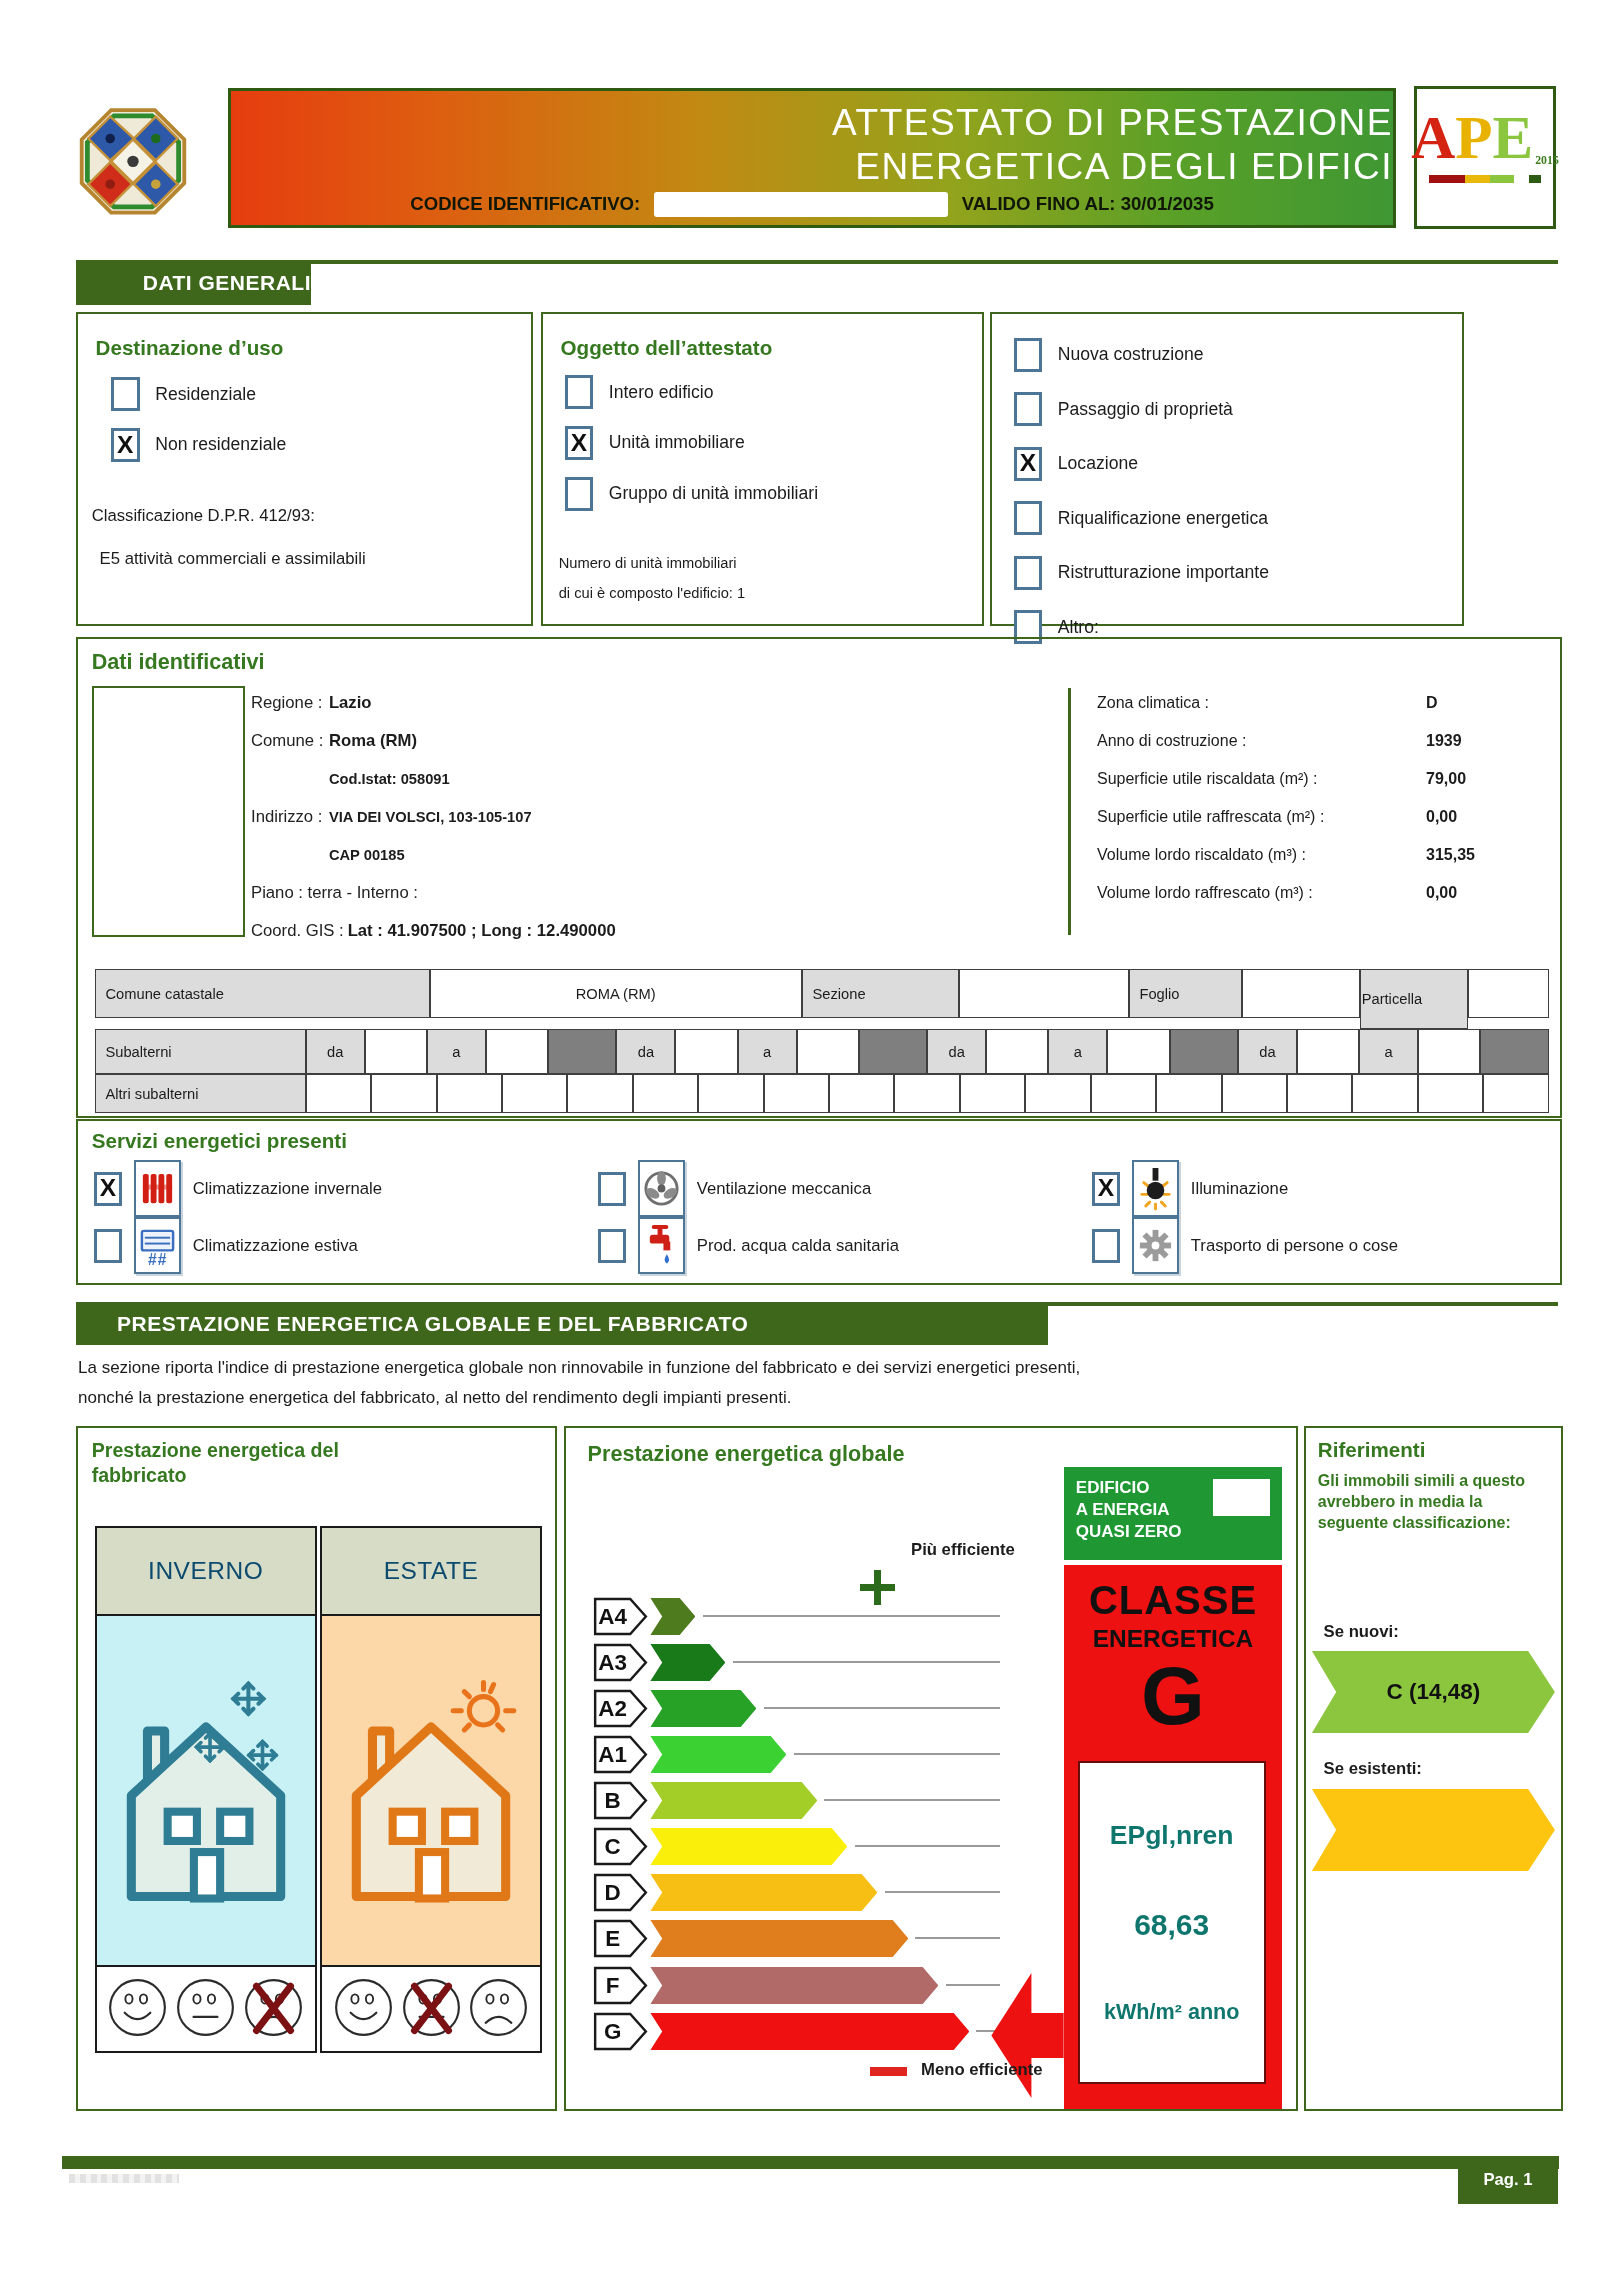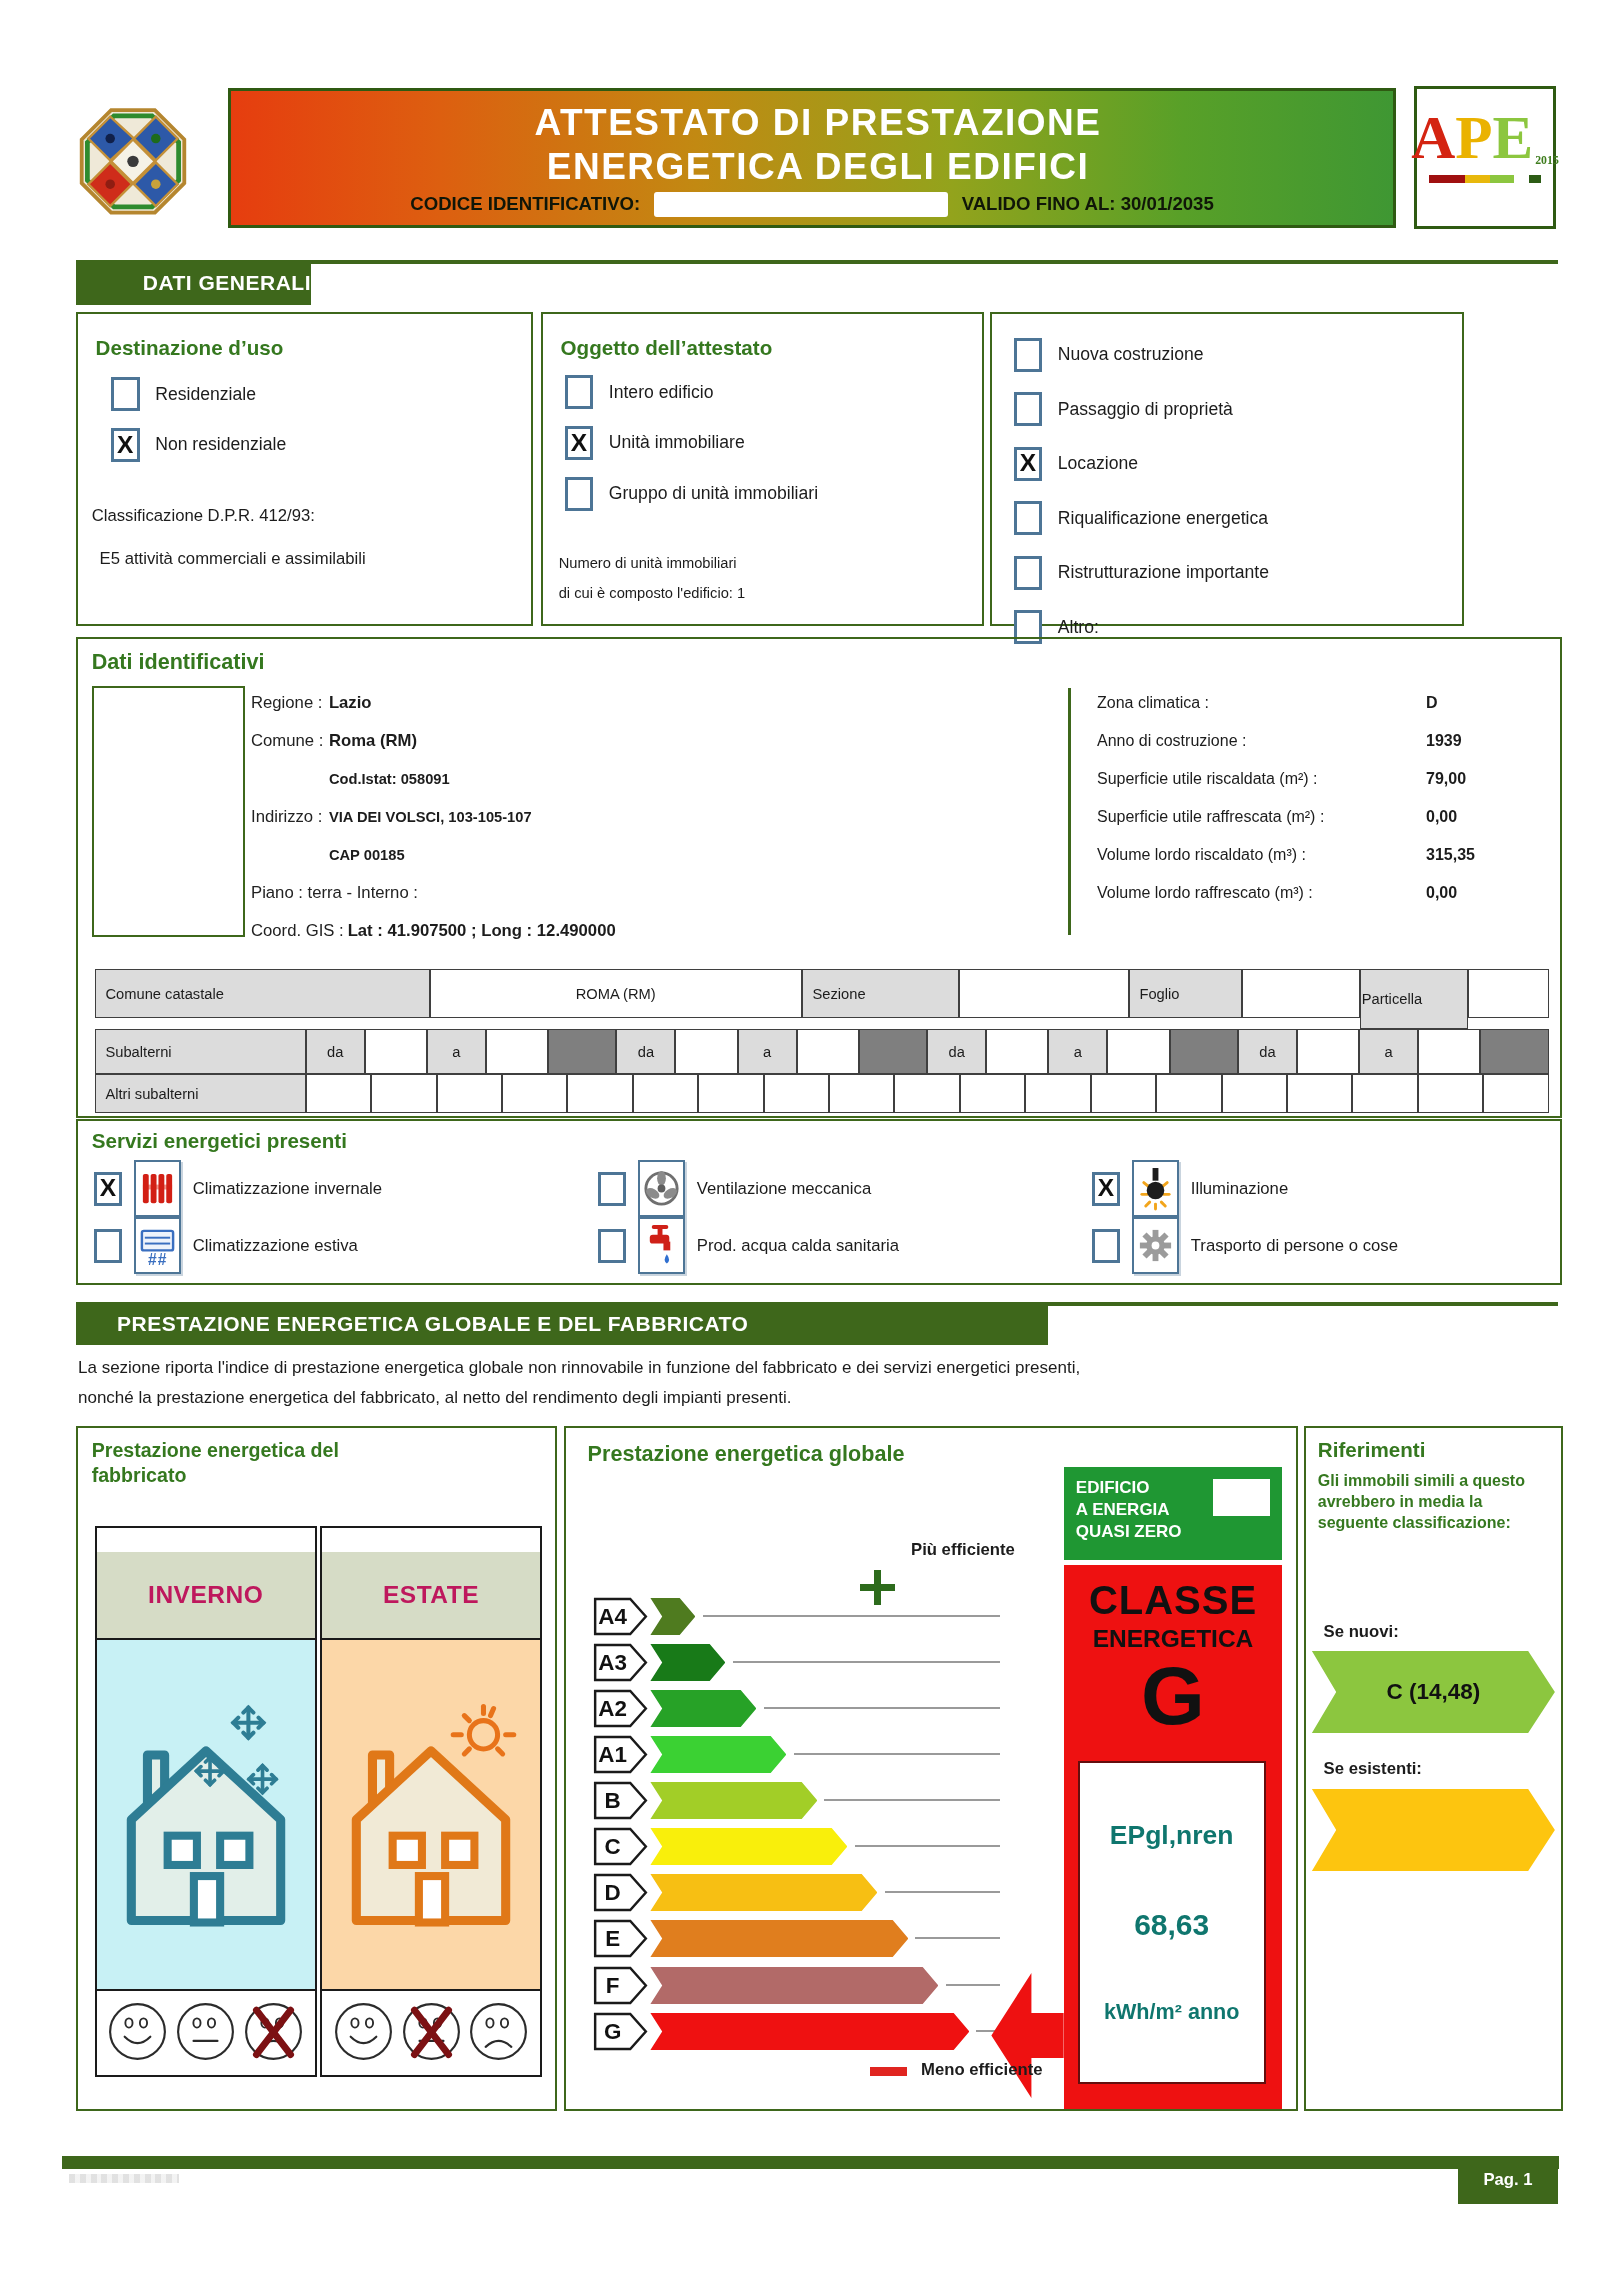--- a/index.html
+++ b/index.html
@@ -26,21 +26,21 @@
   .idr-row .val{font-weight:bold;}
   .cat-row{display:flex;}
   .cat-cell{border:1.5px solid #3f3f3f;box-sizing:border-box;display:flex;align-items:center;
             font-size:14.7px;background:#fff;}
   .cat-gray{background:#dcdcdc;}
   .cat-dark{background:#7f7f7f;}
   .panel-title{color:#35781f;font-weight:bold;font-size:19.6px;line-height:1.3;}
   .season-col{position:absolute;width:218px;border:2.5px solid #1a1a1a;background:#fff;}
   .season-head{height:86px;border-bottom:2.5px solid #1a1a1a;background:#d6dcc6;
                display:flex;align-items:center;justify-content:center;
-               font-size:24.5px;font-weight:bold;color:#be185d;letter-spacing:0.5px;margin-top:24px;}
+               font-size:24.5px;font-weight:normal;color:#0c4a6e;letter-spacing:0.5px;}
   .season-img{height:349px;}
   .season-faces{height:84px;border-top:2.5px solid #1a1a1a;background:#fff;
                 display:flex;align-items:center;justify-content:center;gap:2.9px;}
   .ladder-row{position:absolute;left:0;height:41px;}
   .class-arrow{position:absolute;top:1px;height:37px;
      clip-path:polygon(0% 0%,calc(100% - 15.7px) 0%,100% 50%,calc(100% - 15.7px) 100%,0% 100%,11.8px 50%);}
   .gray-line{position:absolute;height:2.5px;background:#9a9a9a;}
   .nzeb{background:#1f9733;color:#fff;font-weight:bold;font-size:17px;line-height:1.3;}
   .redbox{background:#ee1111;}
   .ep-box{background:#fff;border:2.9px solid #640e0e;display:flex;flex-direction:column;
@@ -48,21 +48,21 @@
   .rif-arrow{position:absolute;left:5.9px;width:243px;height:82px;display:flex;align-items:center;
      justify-content:center;font-size:22.5px;font-weight:bold;color:#111;
      clip-path:polygon(0% 0%,89% 0%,100% 50%,89% 100%,0% 100%,10% 50%);}
   .plus-icon{position:relative;width:35px;height:35px;}
   .plus-icon:before,.plus-icon:after{content:"";position:absolute;background:#2d6b1c;}
   .plus-icon:before{left:13.7px;top:0;width:7.8px;height:35px;}
   .plus-icon:after{left:0;top:13.7px;width:35px;height:7.8px;}
   .minus-icon{width:37px;height:8.8px;background:#e02520;}
   .banner-grad{background:linear-gradient(90deg,#e63d0f 0%,#dd5f10 18%,#c28912 40%,#93a31c 62%,#58a028 82%,#3f9733 100%);
                border:3.9px solid #2f5a12;}
-  .hdr-title{color:#fff;font-weight:bold;font-size:37px;letter-spacing:1.5px;text-align:center;line-height:1.2;margin-left:12px;}
+  .hdr-title{color:#fff;font-weight:normal;font-size:37px;letter-spacing:1.5px;text-align:right;line-height:1.2;margin-left:12px;}
   .hdr-code-row{position:absolute;left:0;right:0;bottom:7.8px;display:flex;align-items:center;
                 justify-content:center;gap:13.7px;font-size:18.6px;font-weight:bold;color:#101608;}
   .redact{width:294px;height:25.5px;background:#fff;border-radius:2.9px;}
   .ape-box{background:#fff;border:3.9px solid #2f5a12;}
   .ape-letters{display:flex;align-items:flex-end;justify-content:center;margin-top:21.6px;
                font-family:"Liberation Serif",serif;font-weight:bold;font-size:61px;line-height:.9;}
   .ape-bar{display:flex;height:7.8px;margin:9.8px 11.8px 0 11.8px;}
   .footer-bar{background:#3e671b;}
   .pag-box{background:#3e671b;color:#fff;font-weight:bold;font-size:16.7px;
            display:flex;align-items:center;justify-content:center;}

